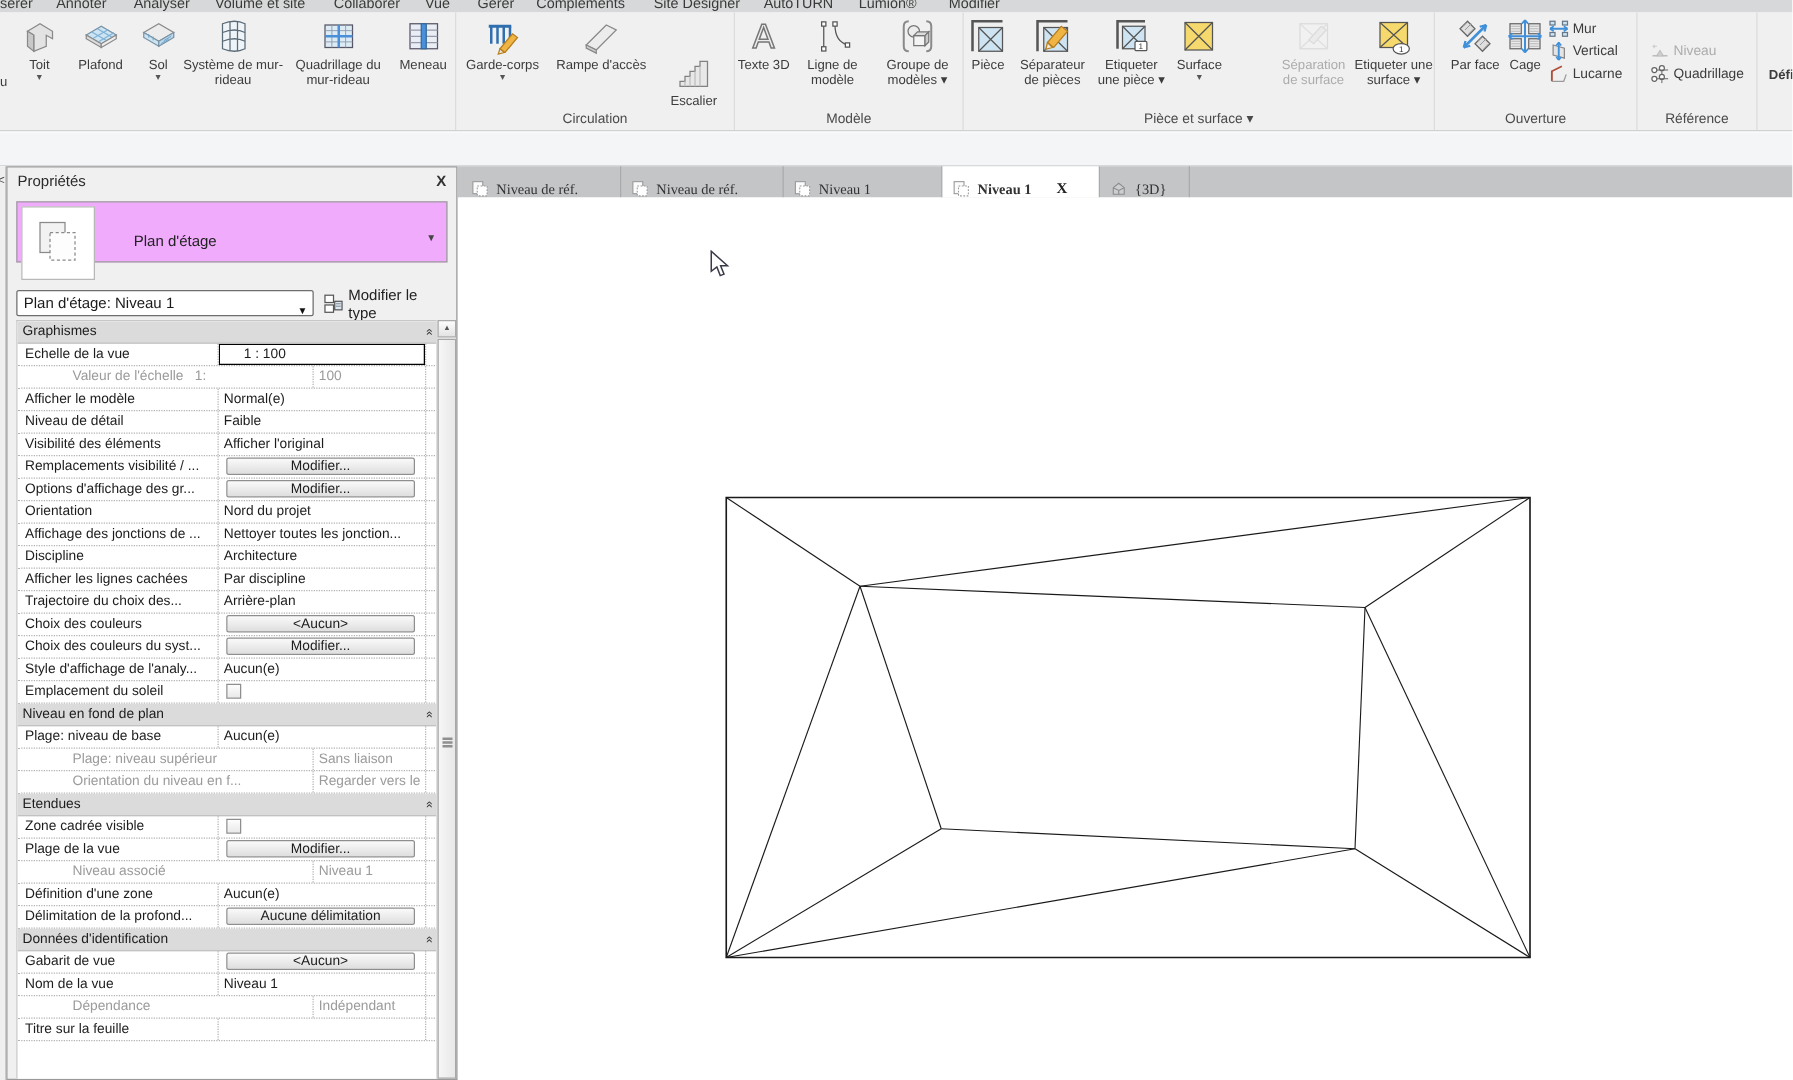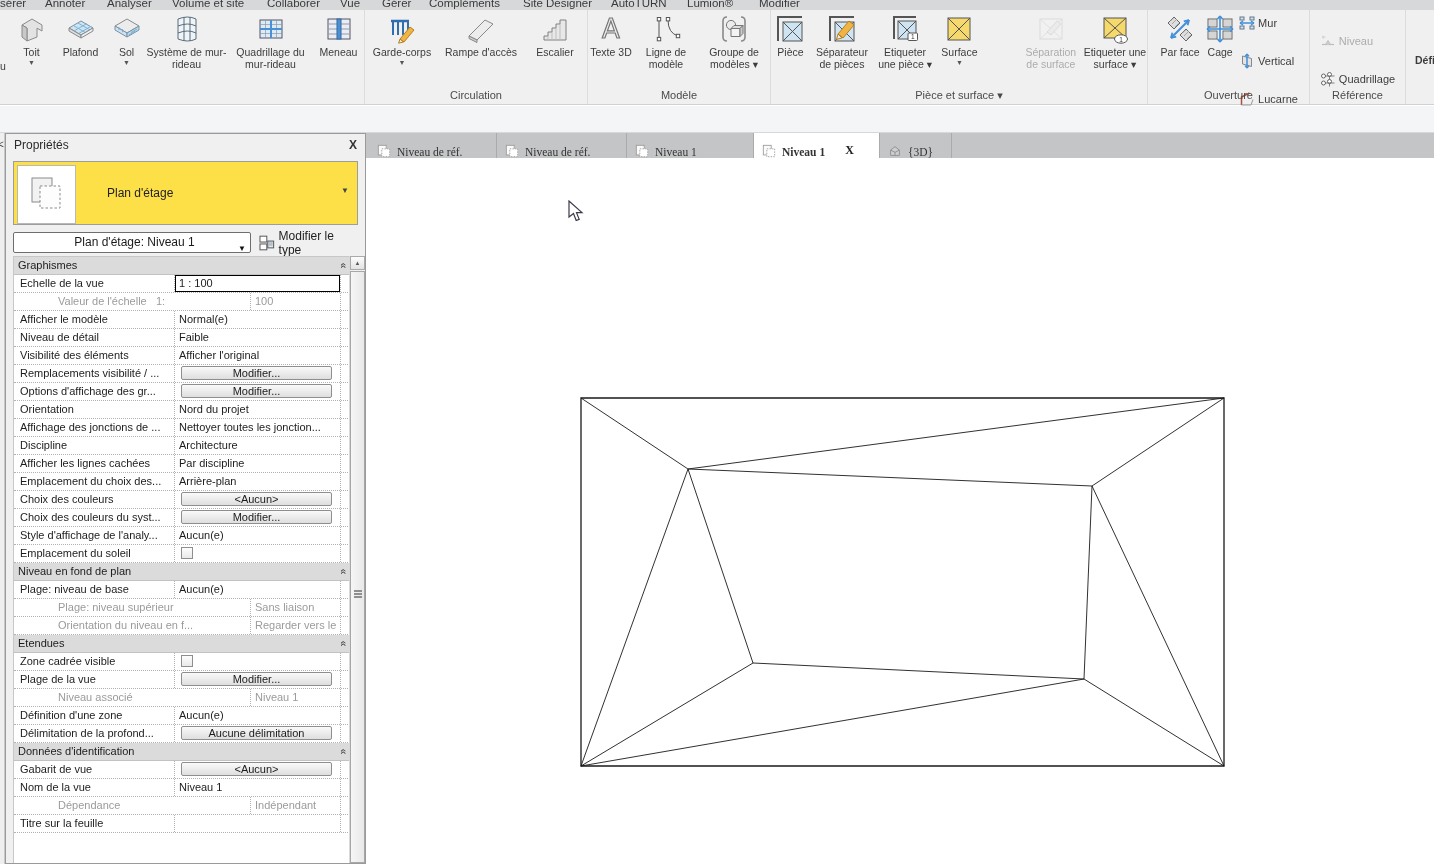--- a/index.html
+++ b/index.html
@@ -13,21 +13,21 @@
   
   #ribbon { position:absolute; left:0; top:10px; width:1434px; height:95px; background:#f0f0f1; border-bottom:1px solid #cfd2d4; }
   .panel { position:absolute; top:0; height:94px; border-right:1px solid #dcdcdc; }
   .pbtns { position:absolute; left:0; right:0; top:0; height:77px; display:flex; justify-content:center; align-items:flex-start; }
   .plabel { position:absolute; left:0; right:0; top:78px; height:16px; font-size:11px; color:#4a4a4a; text-align:center; line-height:15px; white-space:nowrap; }
   .rbtn { display:flex; flex-direction:column; align-items:center; padding-top:3px; height:77px; cursor:default; }
   .rbtn .icon32 { width:32px; height:32px; flex:0 0 auto; }
   .rbtn .blabel { font-size:10.5px; line-height:11.5px; text-align:center; color:#3c3c3c; margin-top:2px; white-space:pre-line; }
   .rbtn.disabled .blabel { color:#acacac; }
   .rbtn .drop { font-size:7px; color:#555; line-height:6px; margin-top:1px; }
-  .sstack { display:flex; flex-direction:column; justify-content:flex-start; padding-top:4px; gap:20px; }
+  .sstack { display:flex; flex-direction:column; justify-content:flex-start; padding-top:4px; gap:0; }
   .sbtn { display:flex; align-items:center; gap:3px; height:18px; font-size:11px; color:#3c3c3c; white-space:nowrap; }
   .sbtn.disabled { color:#acacac; }
   .sbtn .icon16 { width:16px; height:16px; }
   #partial-left { position:absolute; left:0px; top:50px; width:9px; overflow:hidden; font-size:10.5px; color:#3c3c3c; }
   #partial-right { position:absolute; left:1406px; top:0; width:28px; height:94px; overflow:hidden;font-weight:bold; }
   #partial-right .icon32 { position:absolute; left:8px; top:6px; width:32px; height:32px; }
   #partial-right .blabel { position:absolute; left:9px; top:44px; font-size:10.5px; color:#3c3c3c; }
 
   
   #optionsbar { position:absolute; left:0; top:106px; width:1434px; height:27px; background:#f4f5f6; border-bottom:1px solid #d6d9db; }
@@ -45,39 +45,39 @@
   #cursor { position:absolute; width:18px; height:24px; }
 
   
   #leftstrip { position:absolute; left:0; top:133px; width:5px; bottom:0; background:#efefef; border-right:1px solid #c9c9c9; }
   #leftstrip .chev { position:absolute; left:-2px; top:6px; font-size:10px; color:#444; }
 
   
   #props { position:absolute; left:5px; top:133px; width:361px; height:731px; background:#f0f0f0; border:1px solid #9a9a9a; }
   #props-title { position:absolute; left:0; top:0; right:0; height:24px; font-size:12px; color:#2b2b2b; line-height:23px; padding-left:8px; }
   #props-close { position:absolute; right:8px; top:4px; font-size:12px; color:#333; font-weight:bold; cursor:default; }
-  #typebox { position:absolute; left:7px; top:27px; width:345px; height:64px; background:#fde047; border:1px solid #9d9d9d; }
+  #typebox { position:absolute; left:7px; top:27px; width:345px; height:49px; background:#f0abfc; border:1px solid #9d9d9d; }
   #typebox .preview { position:absolute; left:3px; top:3px; width:59px; height:59px; background:#fff; border:1px solid #b8b8b8; }
   #typebox .tname { position:absolute; left:93px; top:24px; font-size:12px; color:#222; }
   #typebox .tdrop { position:absolute; right:8px; top:24px; font-size:8px; color:#444; }
   #selrow { position:absolute; left:7px; top:98px; width:345px; height:22px; }
-  #typesel { position:absolute; left:0; top:0; width:238px; height:21px; background:#fff; border:1px solid #6e6e6e; border-radius:2px; font-size:12px; line-height:19px; padding-left:5px; color:#1a1a1a;text-align:center; }
+  #typesel { position:absolute; left:0; top:0; width:238px; height:21px; background:#fff; border:1px solid #6e6e6e; border-radius:2px; font-size:12px; line-height:19px; padding-left:5px; color:#1a1a1a; }
   #typesel .combodrop { position:absolute; right:4px; top:6px; font-size:8px; color:#111; }
   #modtype { position:absolute; left:246px; top:1px; height:20px; display:flex; align-items:center; gap:4px; font-size:12px; color:#222; }
 
   #pgrid { position:absolute; left:7px; top:122px; width:345px; bottom:0; background:#fff; border-left:1px solid #c7c7c7; border-top:1px solid #c7c7c7; overflow:hidden; }
   .prow { position:relative; height:18px; border-bottom:1px dotted #b2b2b2; display:flex; }
   .prow .plab { width:160px; flex:0 0 auto; font-size:11px; line-height:17px; padding-left:6px; color:#1c1c1c; white-space:pre; overflow:hidden; }
   .prow .pval { flex:1 1 auto; border-left:1px dotted #b2b2b2; font-size:11px; line-height:17px; padding-left:4px; color:#1c1c1c; white-space:nowrap; overflow:hidden; position:relative; margin-right:17px; border-right:1px dotted #b2b2b2; }
   .prow.grey .plab, .prow.grey .pval { color:#9b9b9b;margin-left:38px; }
   .prow.header { background:#dbdbdb; border-bottom:1px solid #c2c2c2; }
   .prow.header .hlab { font-size:11px; line-height:17px; padding-left:4px; color:#1c1c1c; flex:1; }
   .prow.header .hchev { width:30px; text-align:center; font-size:10px; color:#333; transform:rotate(90deg); line-height:18px; }
   .cellbtn { display:block; width:calc(100% - 10px); margin:1px 2px 1px 2px; height:14px; font-size:11px; line-height:13px; text-align:center; color:#1c1c1c; background:linear-gradient(#fafafa,#dedede); border:1px solid #8e8e8e; border-radius:2px; }
-  .selcell { position:absolute; inset:0; border:1px solid #000; background:#fff; padding-left:3px; line-height:15px; }
+  .selcell { position:absolute; inset:0; border:1px solid #000; background:#fff; padding-left:19px; line-height:15px; }
   .cb { display:inline-block; width:12px; height:12px; margin-top:2px; margin-left:2px; background:linear-gradient(#fdfdfd,#e9e9e9); border:1px solid #8e8e8e; }
 
   
   #pscroll { position:absolute; right:1px; top:122px; bottom:0; width:15px; background:#f1f1f1; border-left:1px solid #d9d9d9; }
   #pscroll .sarrow { position:absolute; left:0; top:0; width:15px; height:14px; background:linear-gradient(#fdfdfd,#e3e3e3); border:1px solid #aaa; font-size:6px; text-align:center; line-height:12px; color:#555; }
   #pscroll .sthumb { position:absolute; left:0; top:15px; bottom:0; width:15px; background:linear-gradient(90deg,#f6f6f6,#e8e8e8); border:1px solid #a7a7a7; }
   #pscroll .grip { position:absolute; left:3px; top:318px; width:8px; height:1.5px; background:#8f8f8f; box-shadow:0 3px 0 #8f8f8f, 0 6px 0 #8f8f8f; }
 </style>
 </head>
 <body>
@@ -166,21 +166,21 @@
             <span class="blabel">Garde-corps</span>
             <span class="drop">▼</span>
           </div>
           <div class="rbtn" style="width: 88px;">
             <span class="icon32"><svg viewBox="0 0 32 32" width="100%" height="100%">
                 <path d="M4 23 L20 7 L28 11 L12 27 Z" fill="#ececec" stroke="#888"></path>
                 <path d="M4 23 L12 27 L12 29.5 L4 25.5 Z" fill="#cfcfcf" stroke="#888"></path>
               </svg></span>
             <span class="blabel">Rampe d'accès</span>
           </div>
-          <div class="rbtn" style="width: 60px;">
+          <div class="rbtn" style="width: 60px; justify-content: flex-end;">
             <span class="icon32"><svg viewBox="0 0 32 32" width="100%" height="100%">
                 <path d="M5 27 L5 23 L9 23 L9 19 L13 19 L13 15 L17 15 L17 11 L21 11 L21 7 L27 7 L27 27 Z" fill="#e8e8e8" stroke="#808080"></path>
                 <path d="M9 23 L9 27 M13 19 L13 27 M17 15 L17 27 M21 11 L21 27" stroke="#bdbdbd"></path>
               </svg></span>
             <span class="blabel">Escalier</span>
           </div>
         </div>
         <div class="plabel">Circulation</div>
       </div>
       <div class="panel" style="left: 588px; width: 183px;">
@@ -508,21 +508,21 @@
       </div>
       <div class="prow">
         <span class="plab">Discipline</span>
         <span class="pval">Architecture</span>
       </div>
       <div class="prow">
         <span class="plab">Afficher les lignes cachées</span>
         <span class="pval">Par discipline</span>
       </div>
       <div class="prow">
-        <span class="plab">Emplacement du choix des...</span>
+        <span class="plab">Trajectoire du choix des...</span>
         <span class="pval">Arrière-plan</span>
       </div>
       <div class="prow">
         <span class="plab">Choix des couleurs</span>
         <span class="pval">
           <span class="cellbtn">&lt;Aucun&gt;</span>
         </span>
       </div>
       <div class="prow">
         <span class="plab">Choix des couleurs du syst...</span>

